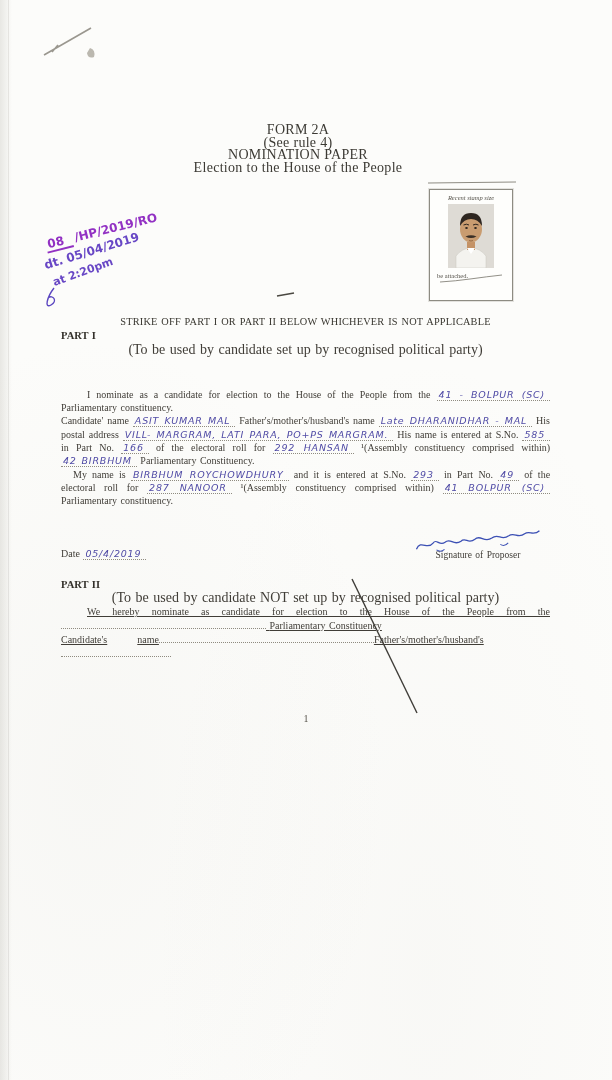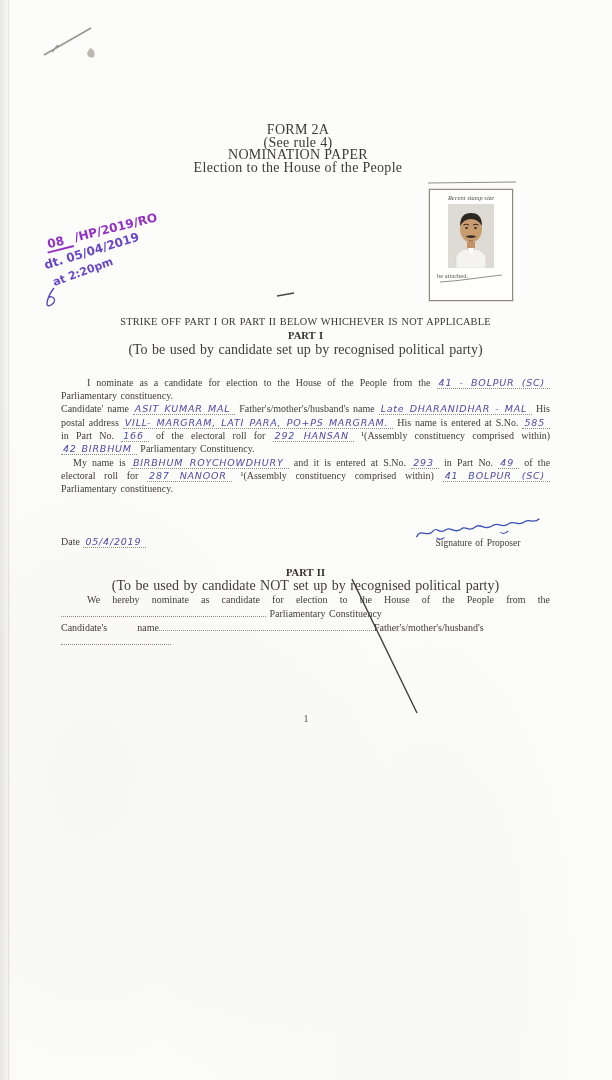--- a/index.html
+++ b/index.html
@@ -37,42 +37,42 @@
     box-shadow:0 0 0 1px rgba(150,148,140,.25);}
   .pb-caption-top{font-size:6.5px;font-style:italic;text-align:center;margin-top:4px;color:#56534b;}
   .portrait{display:block;margin:3px auto 0;}
   .pb-caption-bottom{font-size:6.5px;margin:4px 4px 0 7px;color:#56534b;}
   .pb-scratch{position:absolute;left:8px;bottom:16px;width:66px;height:10px;}
 
   
   .body{position:absolute;left:61px;top:315px;width:489px;
     font-size:10px;line-height:13.3px;color:#403d37;word-spacing:1px;}
   .notice{font-size:10.3px;text-align:center;letter-spacing:.2px;color:#38362f;}
-  .part-heading{font-weight:bold;text-align:center;font-size:10.5px;margin-top:1px;color:#33302a;}
+  .part-heading{font-weight:bold;text-align:left;font-size:10.5px;margin-top:1px;color:#33302a;}
   .part-sub{text-align:center;font-size:14px;}
   .para{margin:0;text-align:justify;}
-  .first-para{margin-top:20px;}
+  .first-para{margin-top:32px;}
   .indent{text-indent:26px;}
   .indent-sm{text-indent:12px;}
   .hw{font-family:"DejaVu Sans", sans-serif;font-style:italic;font-size:9.5px;
     letter-spacing:.8px;color:#4f4aa5;border-bottom:1px dotted #8f8b80;
     padding:0 5px 0 2px;white-space:nowrap;}
   .hw.wrap{white-space:normal;}
   .dots{display:inline-block;height:9px;border-bottom:1px dotted #8f8b80;}
   .w110{width:110px;}.w140{width:140px;}.w200{width:200px;}.w215{width:215px;}.w205{width:205px;}
   .gap30{display:inline-block;width:30px;}
 
   .sig-row{display:flex;justify-content:space-between;align-items:flex-end;margin-top:22px;}
   .date-line{font-size:10px;margin-bottom:2px;}
   .sig-block{text-align:center;margin-right:6px;}
   .signature{display:block;margin:0 auto -3px;transform:rotate(-4deg);}
   .sig-label{font-size:9.5px;}
 
   .p2h{margin-top:16px;}
-  .part2-block .para{margin-top:1px;}
+  .part2-block .para{margin-top:1px;text-decoration:underline;}
   .part2-first{margin-top:14px;}
 
   .page-no{position:absolute;top:713px;left:0;right:0;text-align:center;font-size:10px;color:#56534b;}
 
   .overlay{position:absolute;left:0;top:0;pointer-events:none;}
 </style>
 </head>
 <body>
 
 <div class="page">

